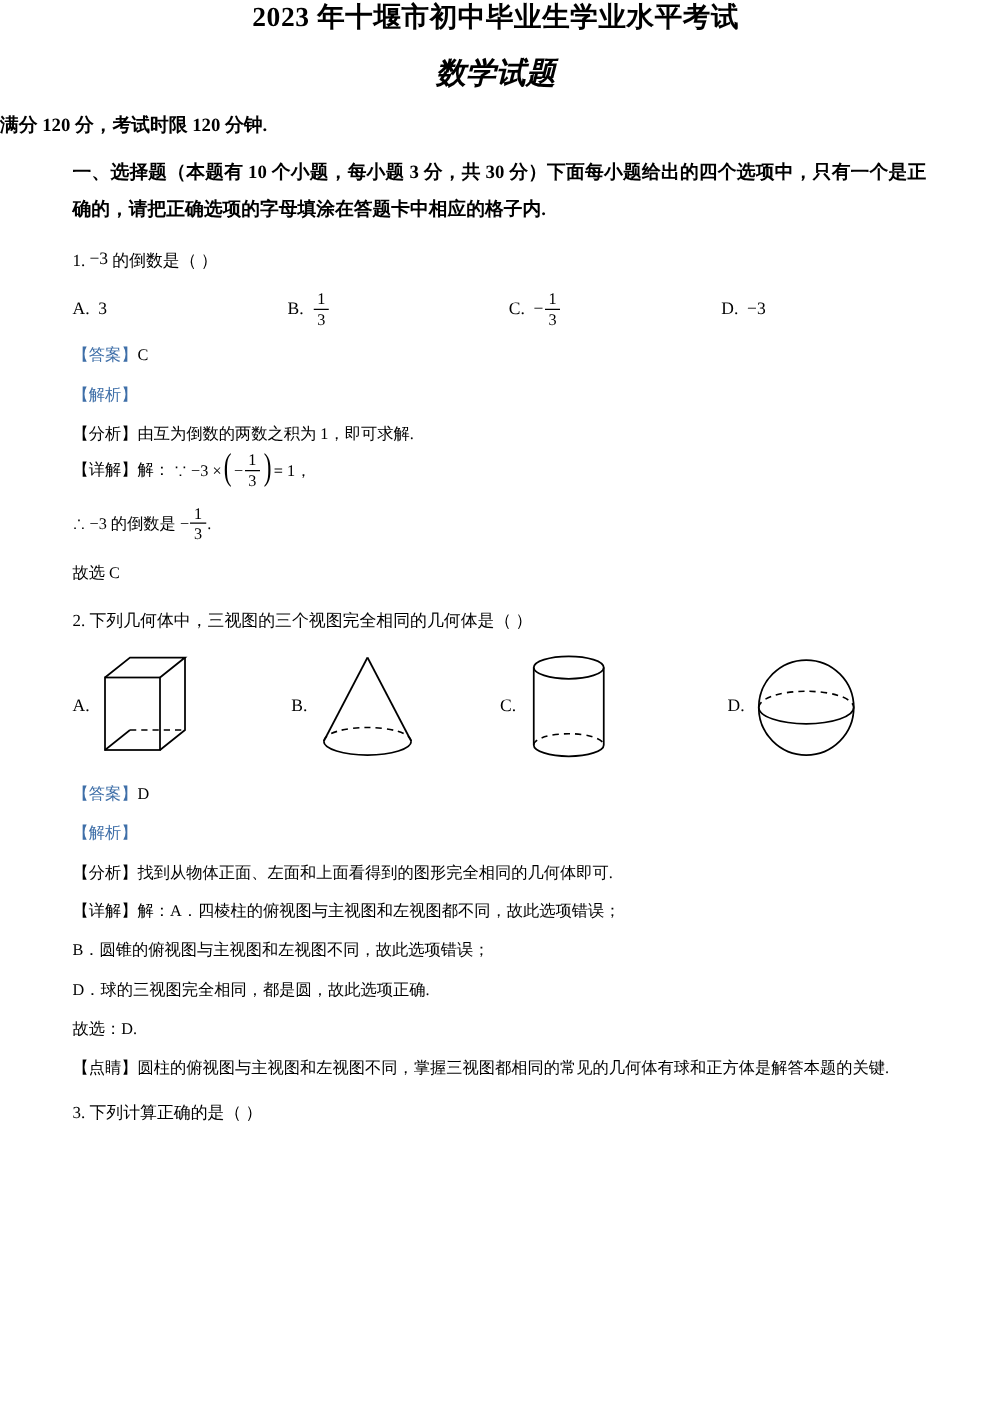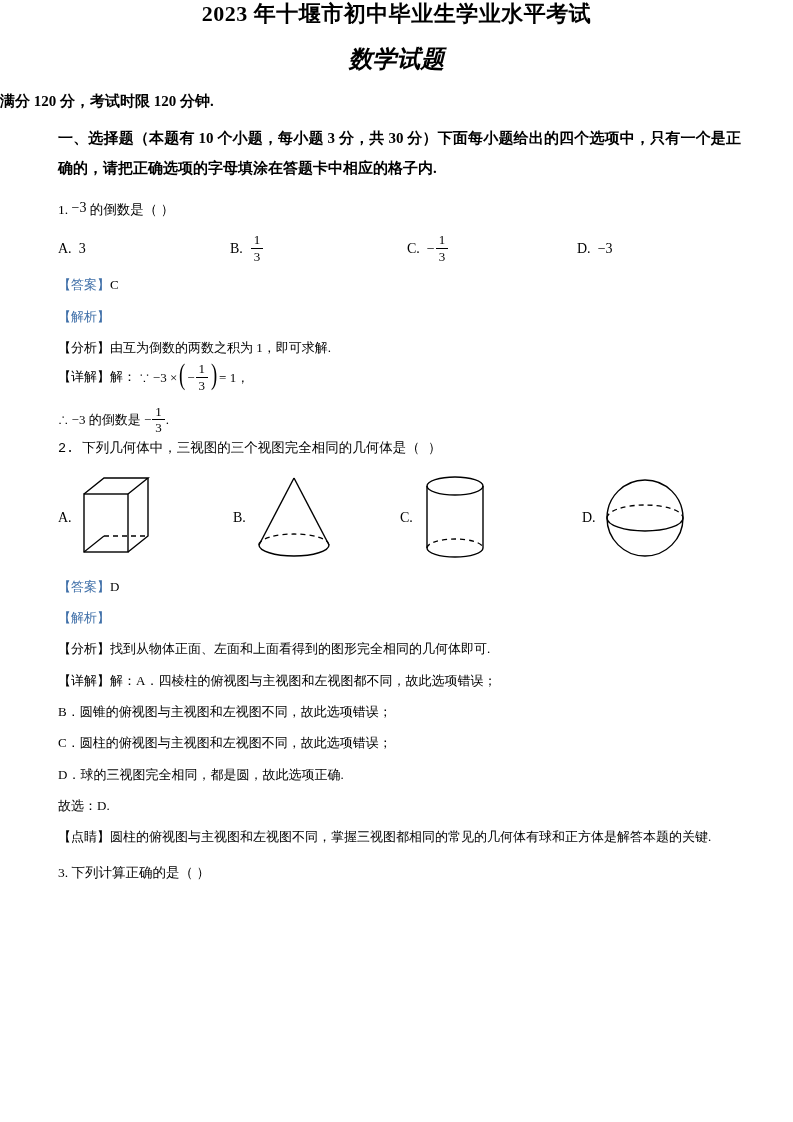--- a/index.html
+++ b/index.html
@@ -229,22 +229,23 @@
         <span>∵ −3 ×</span><span class="bigparen">(</span><span>−</span><span class="frac"><span class="num">1</span><span class="bar"></span><span class="den">3</span></span><span class="bigparen">)</span><span>= 1，</span>
       </span>
     </div>
 
     <div class="sol-line" style="margin-top:12px;">
       <span class="mathvar">
         <span>∴ −3 的倒数是 −</span><span class="frac"><span class="num">1</span><span class="bar"></span><span class="den">3</span></span><span>.</span>
       </span>
     </div>
 
-
-    <div class="q-stem" style="margin-top:0;font-family:Liberation Mono, monospace;">
+    <div class="sol-line" style="margin-top:10px;">故选 C</div>
+
+    <div class="q-stem" style="margin-top:14px;">
       <span>2.</span>
       <span>下列几何体中，三视图的三个视图完全相同的几何体是（    ）</span>
     </div>
 
     <div class="shape-row">
 
       <div class="shape-cell s1">
         <span class="opt-lbl">A.</span>
         <svg width="80" height="92" viewBox="0 0 80 92">
           <g fill="none" stroke="#000" stroke-width="1.4">
@@ -306,21 +307,20 @@
 
     <div class="sol-line">
       <span>【分析】</span><span>找到从物体正面、左面和上面看得到的图形完全相同的几何体即可.</span>
     </div>
 
     <div class="sol-line">
       <span>【详解】</span><span>解：A．四棱柱的俯视图与主视图和左视图都不同，故此选项错误；</span>
     </div>
 
     <div class="sol-line">B．圆锥的俯视图与主视图和左视图不同，故此选项错误；</div>
-    <div class="sol-line">C．圆柱的俯视图与主视图和左视图不同，故此选项错误；</div>
     <div class="sol-line">D．球的三视图完全相同，都是圆，故此选项正确.</div>
     <div class="sol-line">故选：D.</div>
 
     <div class="sol-line">
       <span>【点睛】</span><span>圆柱的俯视图与主视图和左视图不同，掌握三视图都相同的常见的几何体有球和正方体是解答本题的关键.</span>
     </div>
 
     <div class="q-stem q3-stem">
       <span>3.</span>
       <span>下列计算正确的是（    ）</span>

